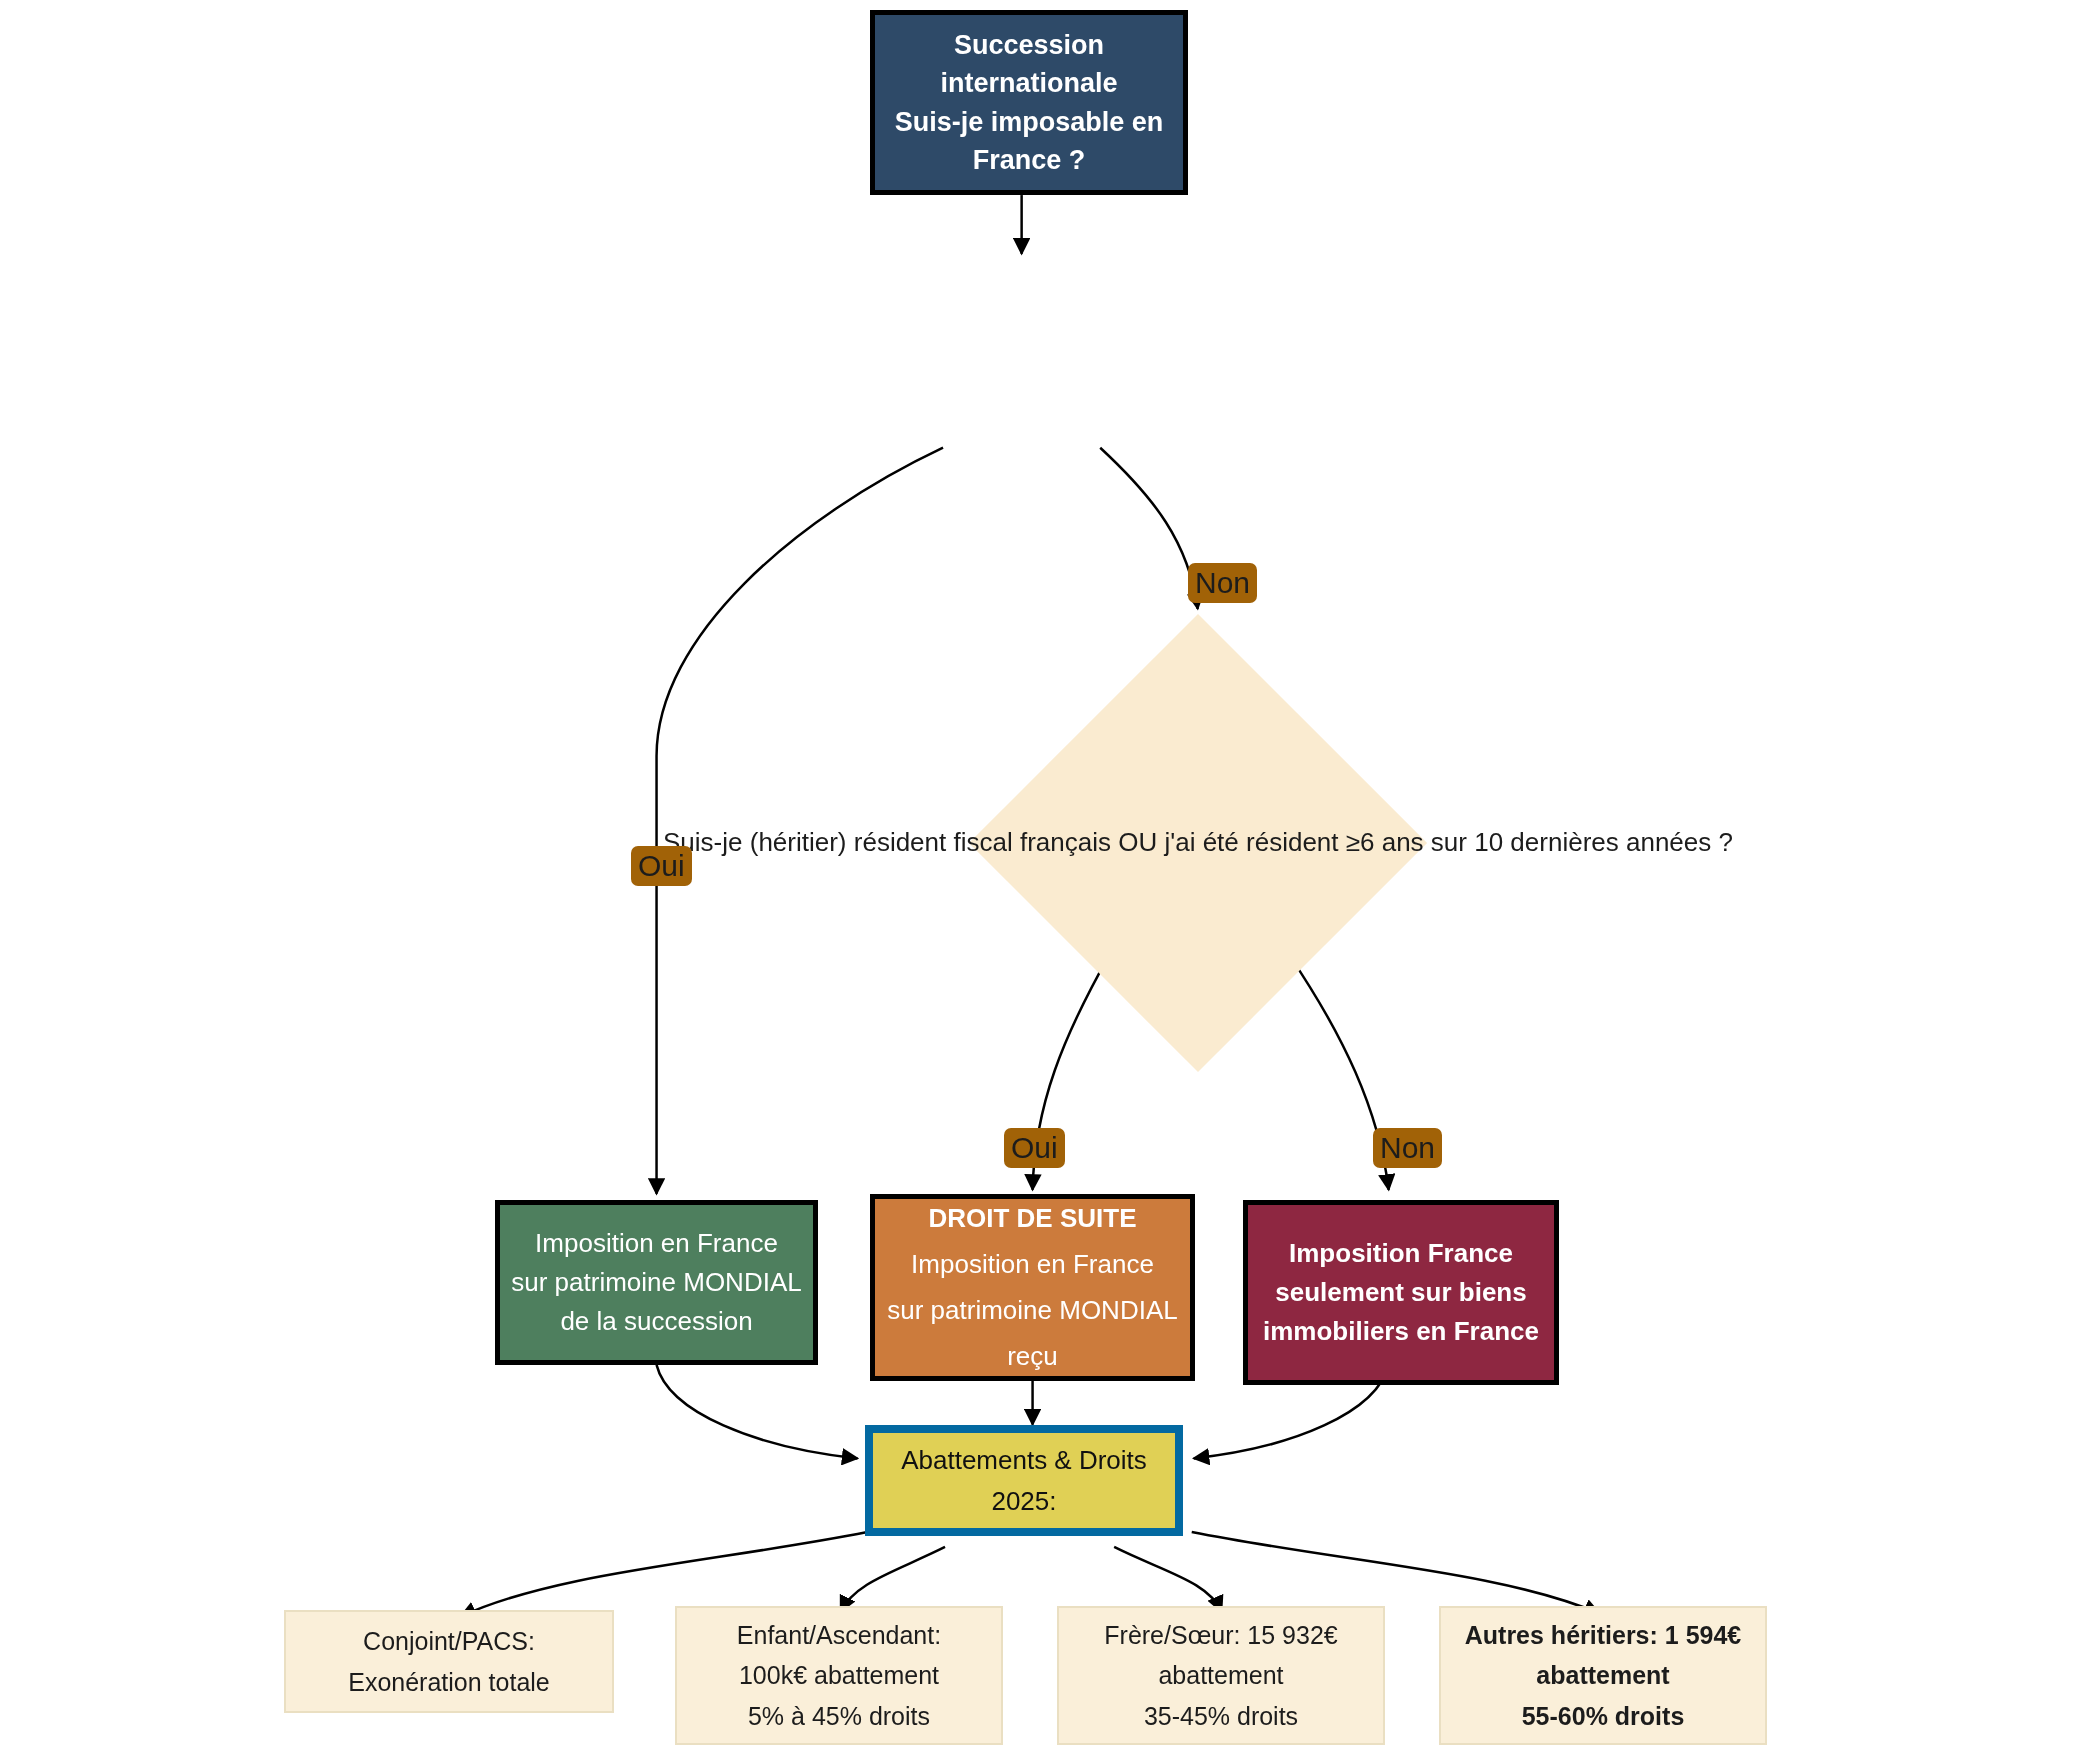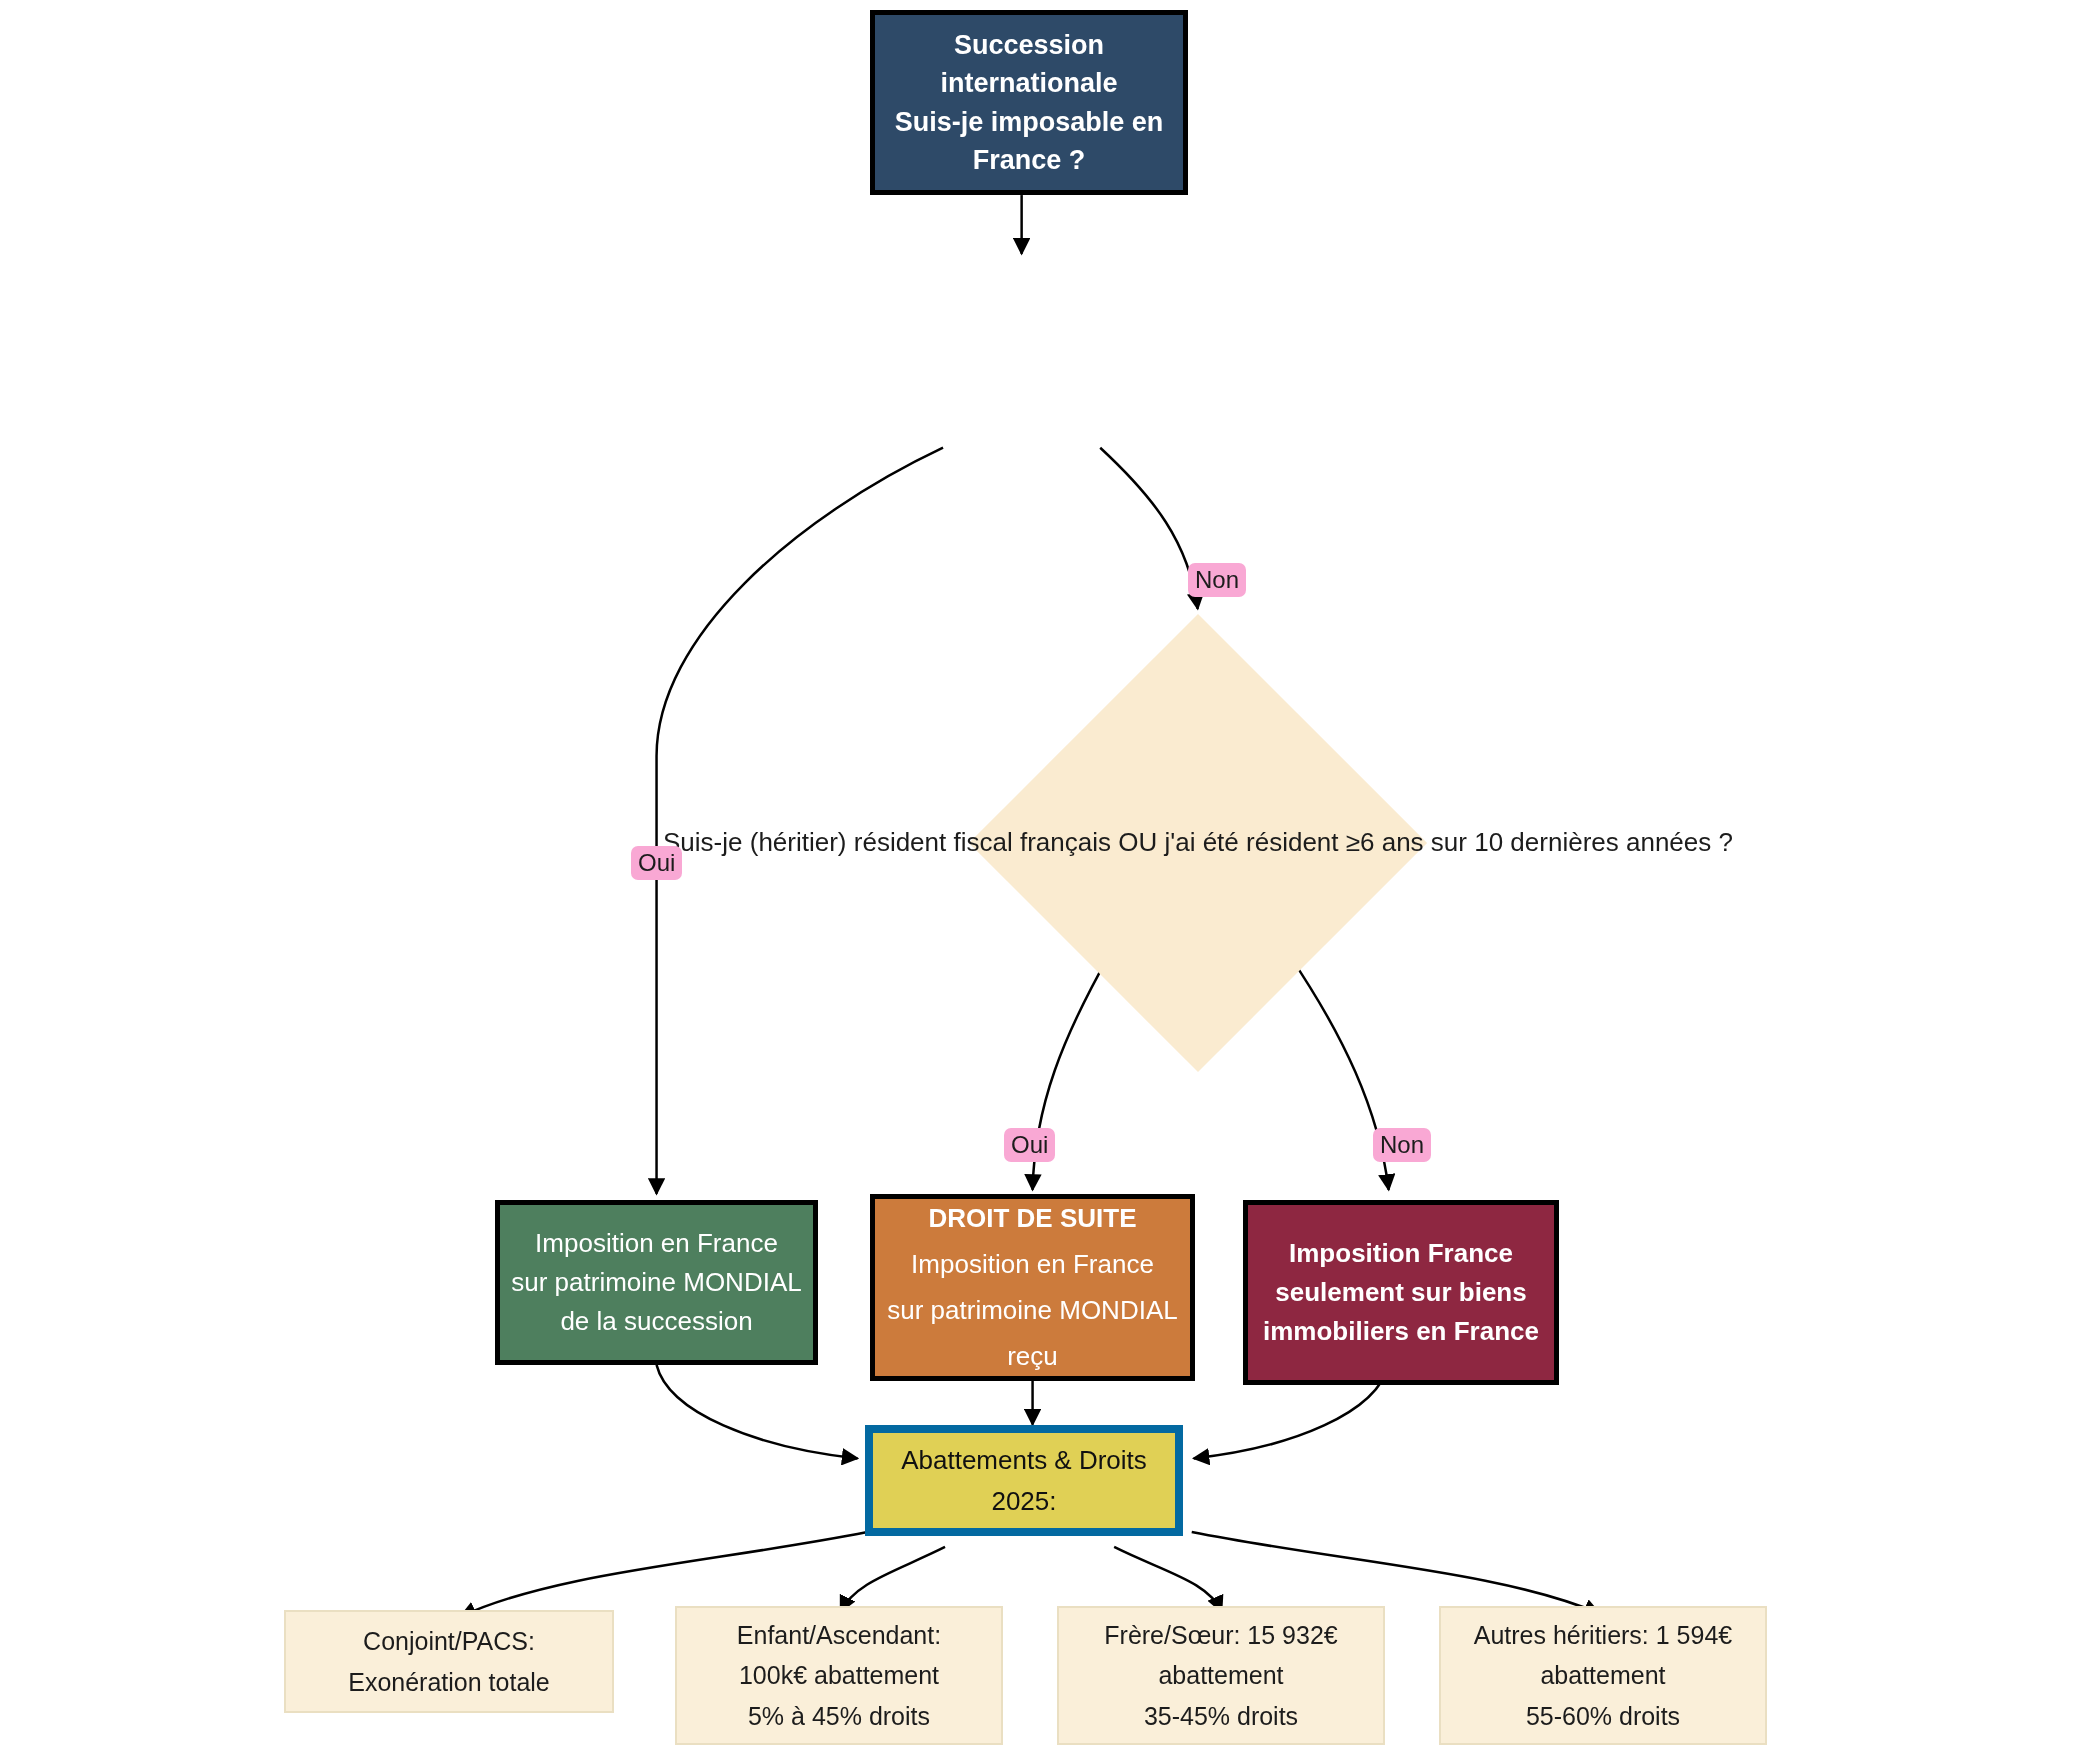--- a/index.html
+++ b/index.html
@@ -84,23 +84,23 @@
     background: #FAEFD9;
     border: 2px solid #EADFC2;
     color: #1c1c1c;
     font-size: 25px;
     line-height: 1.62;
   }
 
   
   .edge-label {
     position: absolute;
-    background: #f9a8d4;
+    background: #a16207;
     color: #1c1c1c;
-    font-size: 24px;
+    font-size: 30px;
     padding: 3px 7px;
     border-radius: 7px;
     white-space: nowrap;
   }
 </style>
 </head>
 <body>
 
 <div id="canvas">
 
@@ -195,20 +195,20 @@
     <span class="line">100k€ abattement</span>
     <span class="line">5% à 45% droits</span>
   </div>
 
   <div class="node n-leaf" style="left:1057px; top:1606px; width:328px; height:139px;">
     <span class="line">Frère/Sœur: 15 932€</span>
     <span class="line">abattement</span>
     <span class="line">35-45% droits</span>
   </div>
 
-  <div class="node n-leaf" style="left:1439px; top:1606px; width:328px; height:139px;">
+  <div class="node n-leaf" style="left:1439px; top:1606px; width:328px; height:139px;font-weight:bold;">
     <span class="line">Autres héritiers: 1 594€</span>
     <span class="line">abattement</span>
     <span class="line">55-60% droits</span>
   </div>
 
 </div>
 
 
 </body></html>

